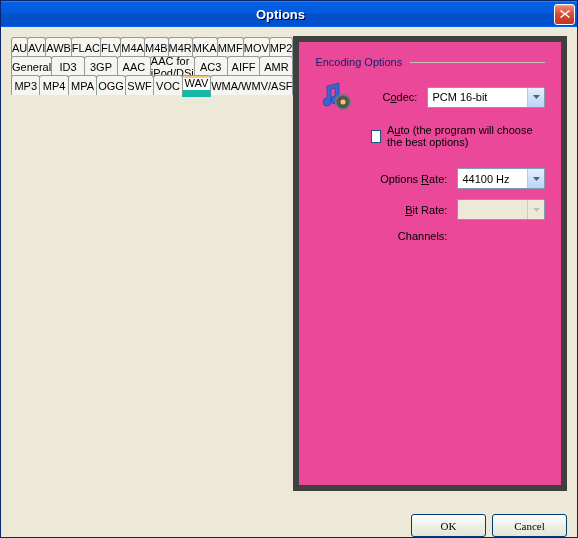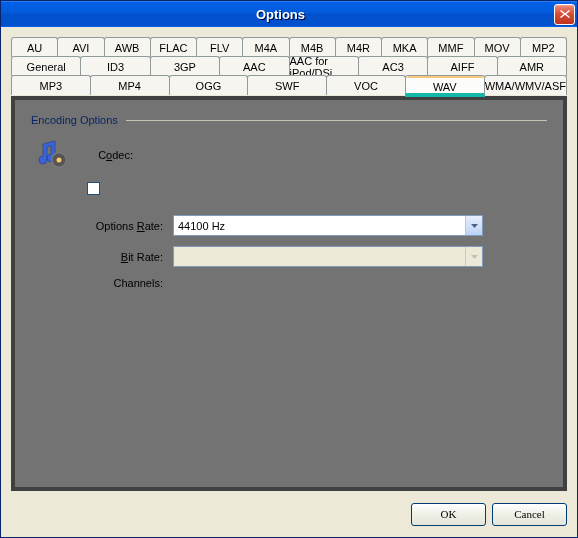--- a/index.html
+++ b/index.html
@@ -4,51 +4,51 @@
 <style>
   * { box-sizing: border-box; }
   html, body { margin: 0; padding: 0; font-family: Tahoma, Arial, sans-serif; font-size: 11px; color: #000; }
   .window { width: 578px; height: 538px; background: #ece9d8; border: 1px solid #0a246a; position: relative; display: flex; flex-direction: column; }
   .titlebar { height: 26px; background: linear-gradient(to bottom, #3a95ff 0%, #0a54df 8%, #0a54df 40%, #0a6aff 88%, #0a54df 100%); background: linear-gradient(to bottom, #2a80f0, #0a54df); background: linear-gradient(to bottom, #3b8ef7 0%, #0a5ae8 45%, #0a4fcc 46%, #0a63e8 100%); background: linear-gradient(to bottom, #0058e0 0%, #3a8bf5 3%, #0a63e8 6%, #0557d6 50%, #0350ca 95%, #0a63e8 100%); display:flex; align-items:center; padding:0 2px 0 6px; color:#fff; font-weight:bold; font-size:13px; text-shadow:1px 1px 0 #003; }
   .titlebar { background: linear-gradient(to bottom, #0a6be8 0%, #2c84f6 3%, #0a63e8 6%, #0555d0 50%, #034dc6 94%, #0a63e8 100%); }
   .titlebar { background: linear-gradient(to bottom, #0154e3 0%, #3d93ff 3%, #0261e8 5%, #025ad9 45%, #0151cc 50%, #0151cc 95%, #026afe 100%); text-align: center; }
   .titlebar-title { flex:1; }
   .closebtn { width:21px; height:21px; background: linear-gradient(to bottom, #f5a397 0%, #e9806f 10%, #d64b33 50%, #c1351f 100%); border:1px solid #fff; border-radius:3px; display:flex; align-items:center; justify-content:center; color:#fff; font-weight:bold; font-size:13px; font-family:Arial; cursor:pointer; }
   .closebtn svg { display:block; }
-  .client { flex:1; display:flex; flex-direction:column; padding:10px 10px 0 10px; }
+  .client { flex:1; display:flex; flex-direction:row; padding:10px 10px 0 10px; }
   .tabstrip { position:relative; z-index:2; }
   .tabrow { display:flex; gap:0; }
   .tab { flex:1; height:20px; border:1px solid #919b9c; border-bottom:none; background:#f6f5f0; border-top-left-radius:3px; border-top-right-radius:3px; margin-right:-1px; display:flex; align-items:center; justify-content:center; font-size:11px; cursor:pointer; position:relative; top:0; }
   .tab:last-child{margin-right:0;}
   .tabrow + .tabrow { margin-top:-1px; }
   .tabrow + .tabrow .tab { }
-  .tab.active { background:#fcfcfa; z-index:3; height:22px; border-bottom:4px solid #14b8a6;align-items:flex-end; }
+  .tab.active { background:#fcfcfa; z-index:3; height:22px; border-bottom:7px solid #14b8a6; }
   .tab .accent { position:absolute; top:0; left:1px; right:1px; height:2px; background:#f8c77a; border-top-left-radius:2px; border-top-right-radius:2px; display:none; }
   .tab.active .accent { display:block; }
-  .tabpane { flex:1; border:4px solid #404040; background:#737373; margin-top:-1px; position:relative; z-index:1; padding:14px 16px 12px 16px; }
+  .tabpane { flex:1; border:6px solid #404040; background:#ec4899; margin-top:-1px; position:relative; z-index:1; padding:14px 16px 12px 16px; }
   .group-title { color:#0a246a; font-size:11px; }
   .group-line-wrap { display:flex; align-items:center; gap:8px; margin-bottom:14px; }
   .group-line { flex:1; height:1px; background:#c6c3b6; }
   .row { display:flex; align-items:center; margin-bottom:10px; }
-  .row.codecrow { margin-bottom:12px; }
+  .row.codecrow { margin-bottom:12px;justify-content:center; }
   .iconcell { width:44px; display:flex; justify-content:center; }
   .labelcell { width:90px; text-align:right; padding-right:10px; }
   .labelcell.narrow { width:68px; }
   .fieldcell { flex:1; }
   .combo { display:flex; height:21px; border:1px solid #7f9db9; background:#fff; }
   .combo.disabled { background:#ece9d8; color:#a0a0a0; }
   .combo-text { flex:1; padding:0 4px; display:flex; align-items:center; font-size:11px; }
   .combo-btn { width:17px; background:linear-gradient(to bottom,#e6eefc,#bcd3f7); border-left:1px solid #b6c8e6; display:flex; align-items:center; justify-content:center; }
   .combo.disabled .combo-btn { background:#ece9d8; border-left:1px solid #cfcabb; }
   .checkrow { display:flex; align-items:center; padding-left:56px; margin-bottom:20px; }
   .checkbox { width:13px; height:13px; border:1px solid #1c5180; background:#fff; margin-right:6px; }
   .fieldsblock { padding-left:56px; }
   .fieldsblock .row .labelcell { width:86px; }
   .fieldsblock .row .fieldcell { max-width:310px; }
-  .buttonbar { height:46px; display:flex; justify-content:flex-end; align-items:center; padding:0 10px; gap:6px; }
+  .buttonbar { height:46px; display:flex; justify-content:flex-end; align-items:flex-end; padding:0 10px; gap:6px; }
   .btn { width:75px; height:23px; border:1px solid #003c74; background:linear-gradient(to bottom,#fff,#eef0e6 50%,#e3e6d7); border-radius:3px; font-size:11px; font-family:Tahoma; cursor:pointer; }
   .underline { text-decoration: underline; }
   .music-icon svg { display:block; }
 </style>
 </head>
 <body>
 
 <div class="window">
 
   <div class="titlebar">
@@ -125,20 +125,23 @@
           <div class="tab">
             <span>AMR</span>
           </div>
         </div>
       <div class="tabrow" id="tabrow3">
           <div class="tab">
             <span>MP3</span>
           </div>
           <div class="tab">
             <span>MP4</span>
+          </div>
+          <div class="tab">
+            <span>MPA</span>
           </div>
           <div class="tab">
             <span>OGG</span>
           </div>
           <div class="tab">
             <span>SWF</span>
           </div>
           <div class="tab">
             <span>VOC</span>
           </div>
@@ -165,24 +168,37 @@
               <path d="M6 4 L18 1 L18 18 A4 4 0 1 1 14 14 L14 6 L10 7 L10 20 A4 4 0 1 1 6 16 Z" fill="#3a63d6" stroke="#243d86" stroke-width="0.6"></path>
               <circle cx="22" cy="20" r="8" fill="#7a7a7a"></circle>
               <circle cx="22" cy="20" r="6.5" fill="#555"></circle>
               <circle cx="22" cy="20" r="2.5" fill="#f5c96b"></circle>
             </svg>
           </span>
         </div>
         <div class="labelcell narrow">
           <span>C</span><span class="underline">o</span><span>dec:</span>
         </div>
+        <div class="fieldcell">
+          <div class="combo">
+            <div class="combo-text">PCM 16-bit</div>
+            <div class="combo-btn">
+              <svg width="7" height="4" viewBox="0 0 7 4">
+                  <path d="M0 0 L7 0 L3.5 4 Z" fill="#4d6185"></path>
+                </svg>
+            </div>
+          </div>
+        </div>
       </div>
 
       <div class="checkrow">
         <div class="checkbox"></div>
+        <span>
+          <span>A</span><span class="underline">u</span><span>to (the program will choose the best options)</span>
+        </span>
       </div>
 
       <div class="fieldsblock">
 
         <div class="row">
           <div class="labelcell">
             <span>Options </span><span class="underline">R</span><span>ate:</span>
           </div>
           <div class="fieldcell">
             <div class="combo">

